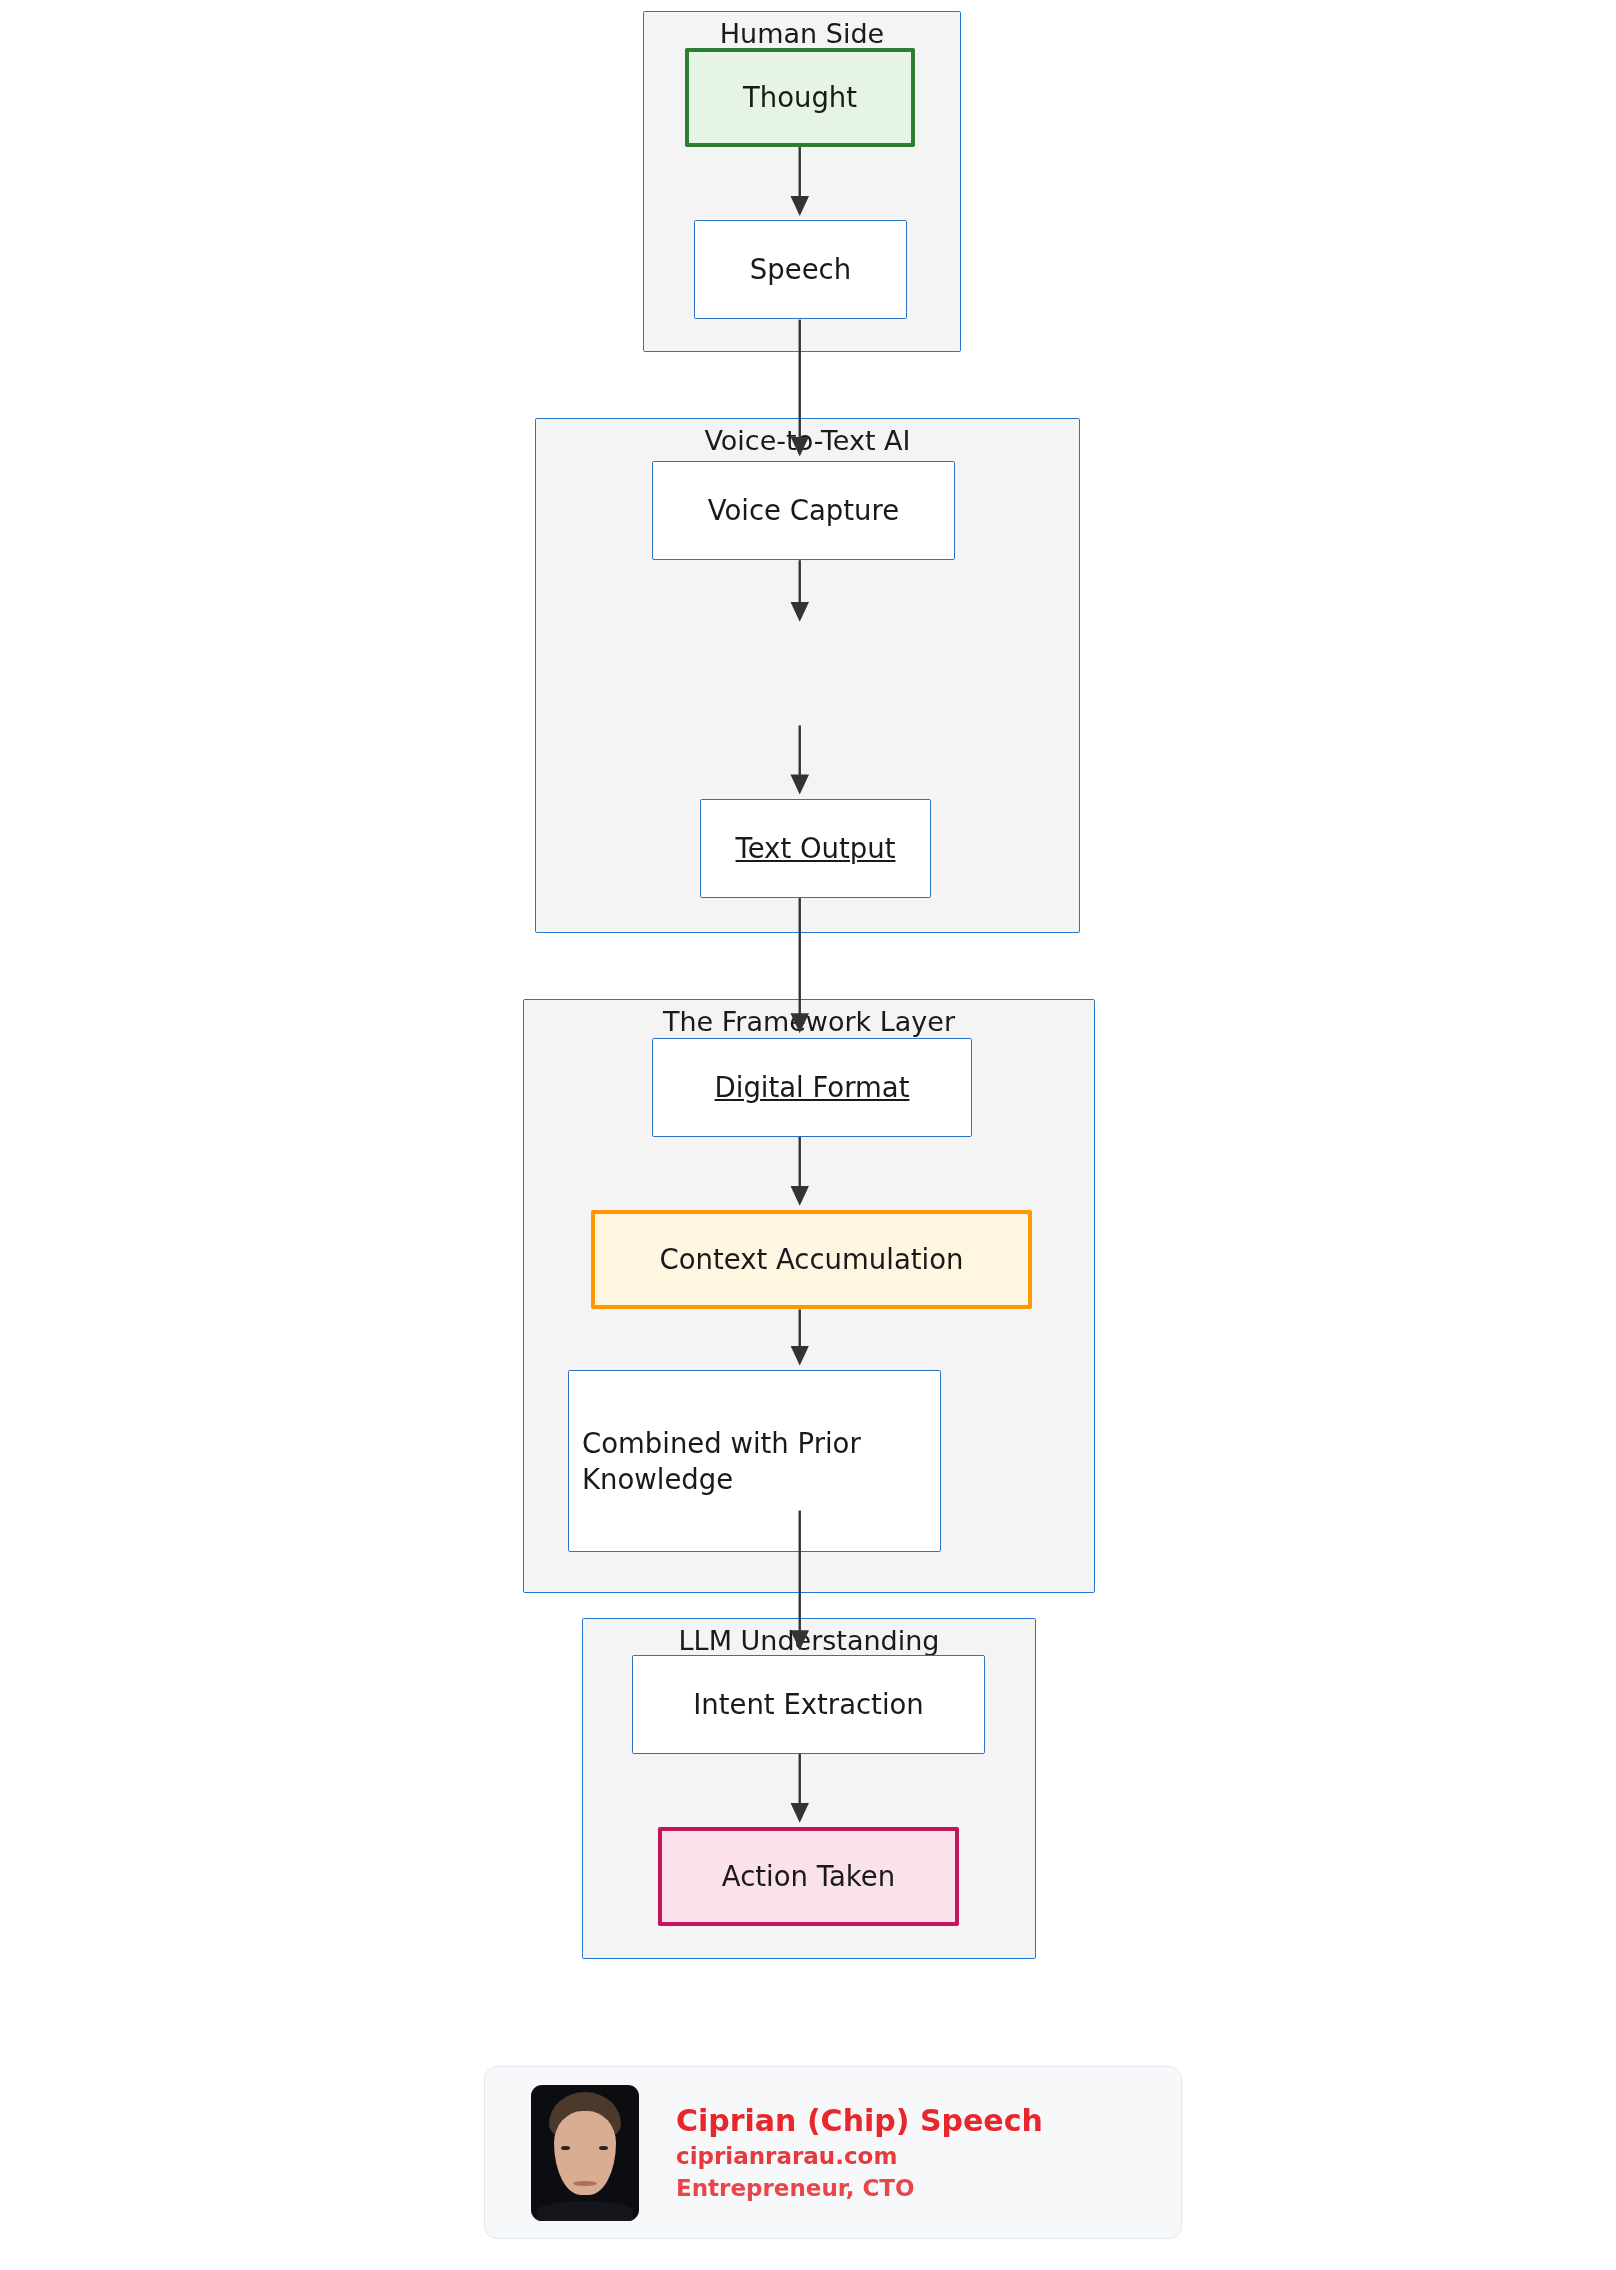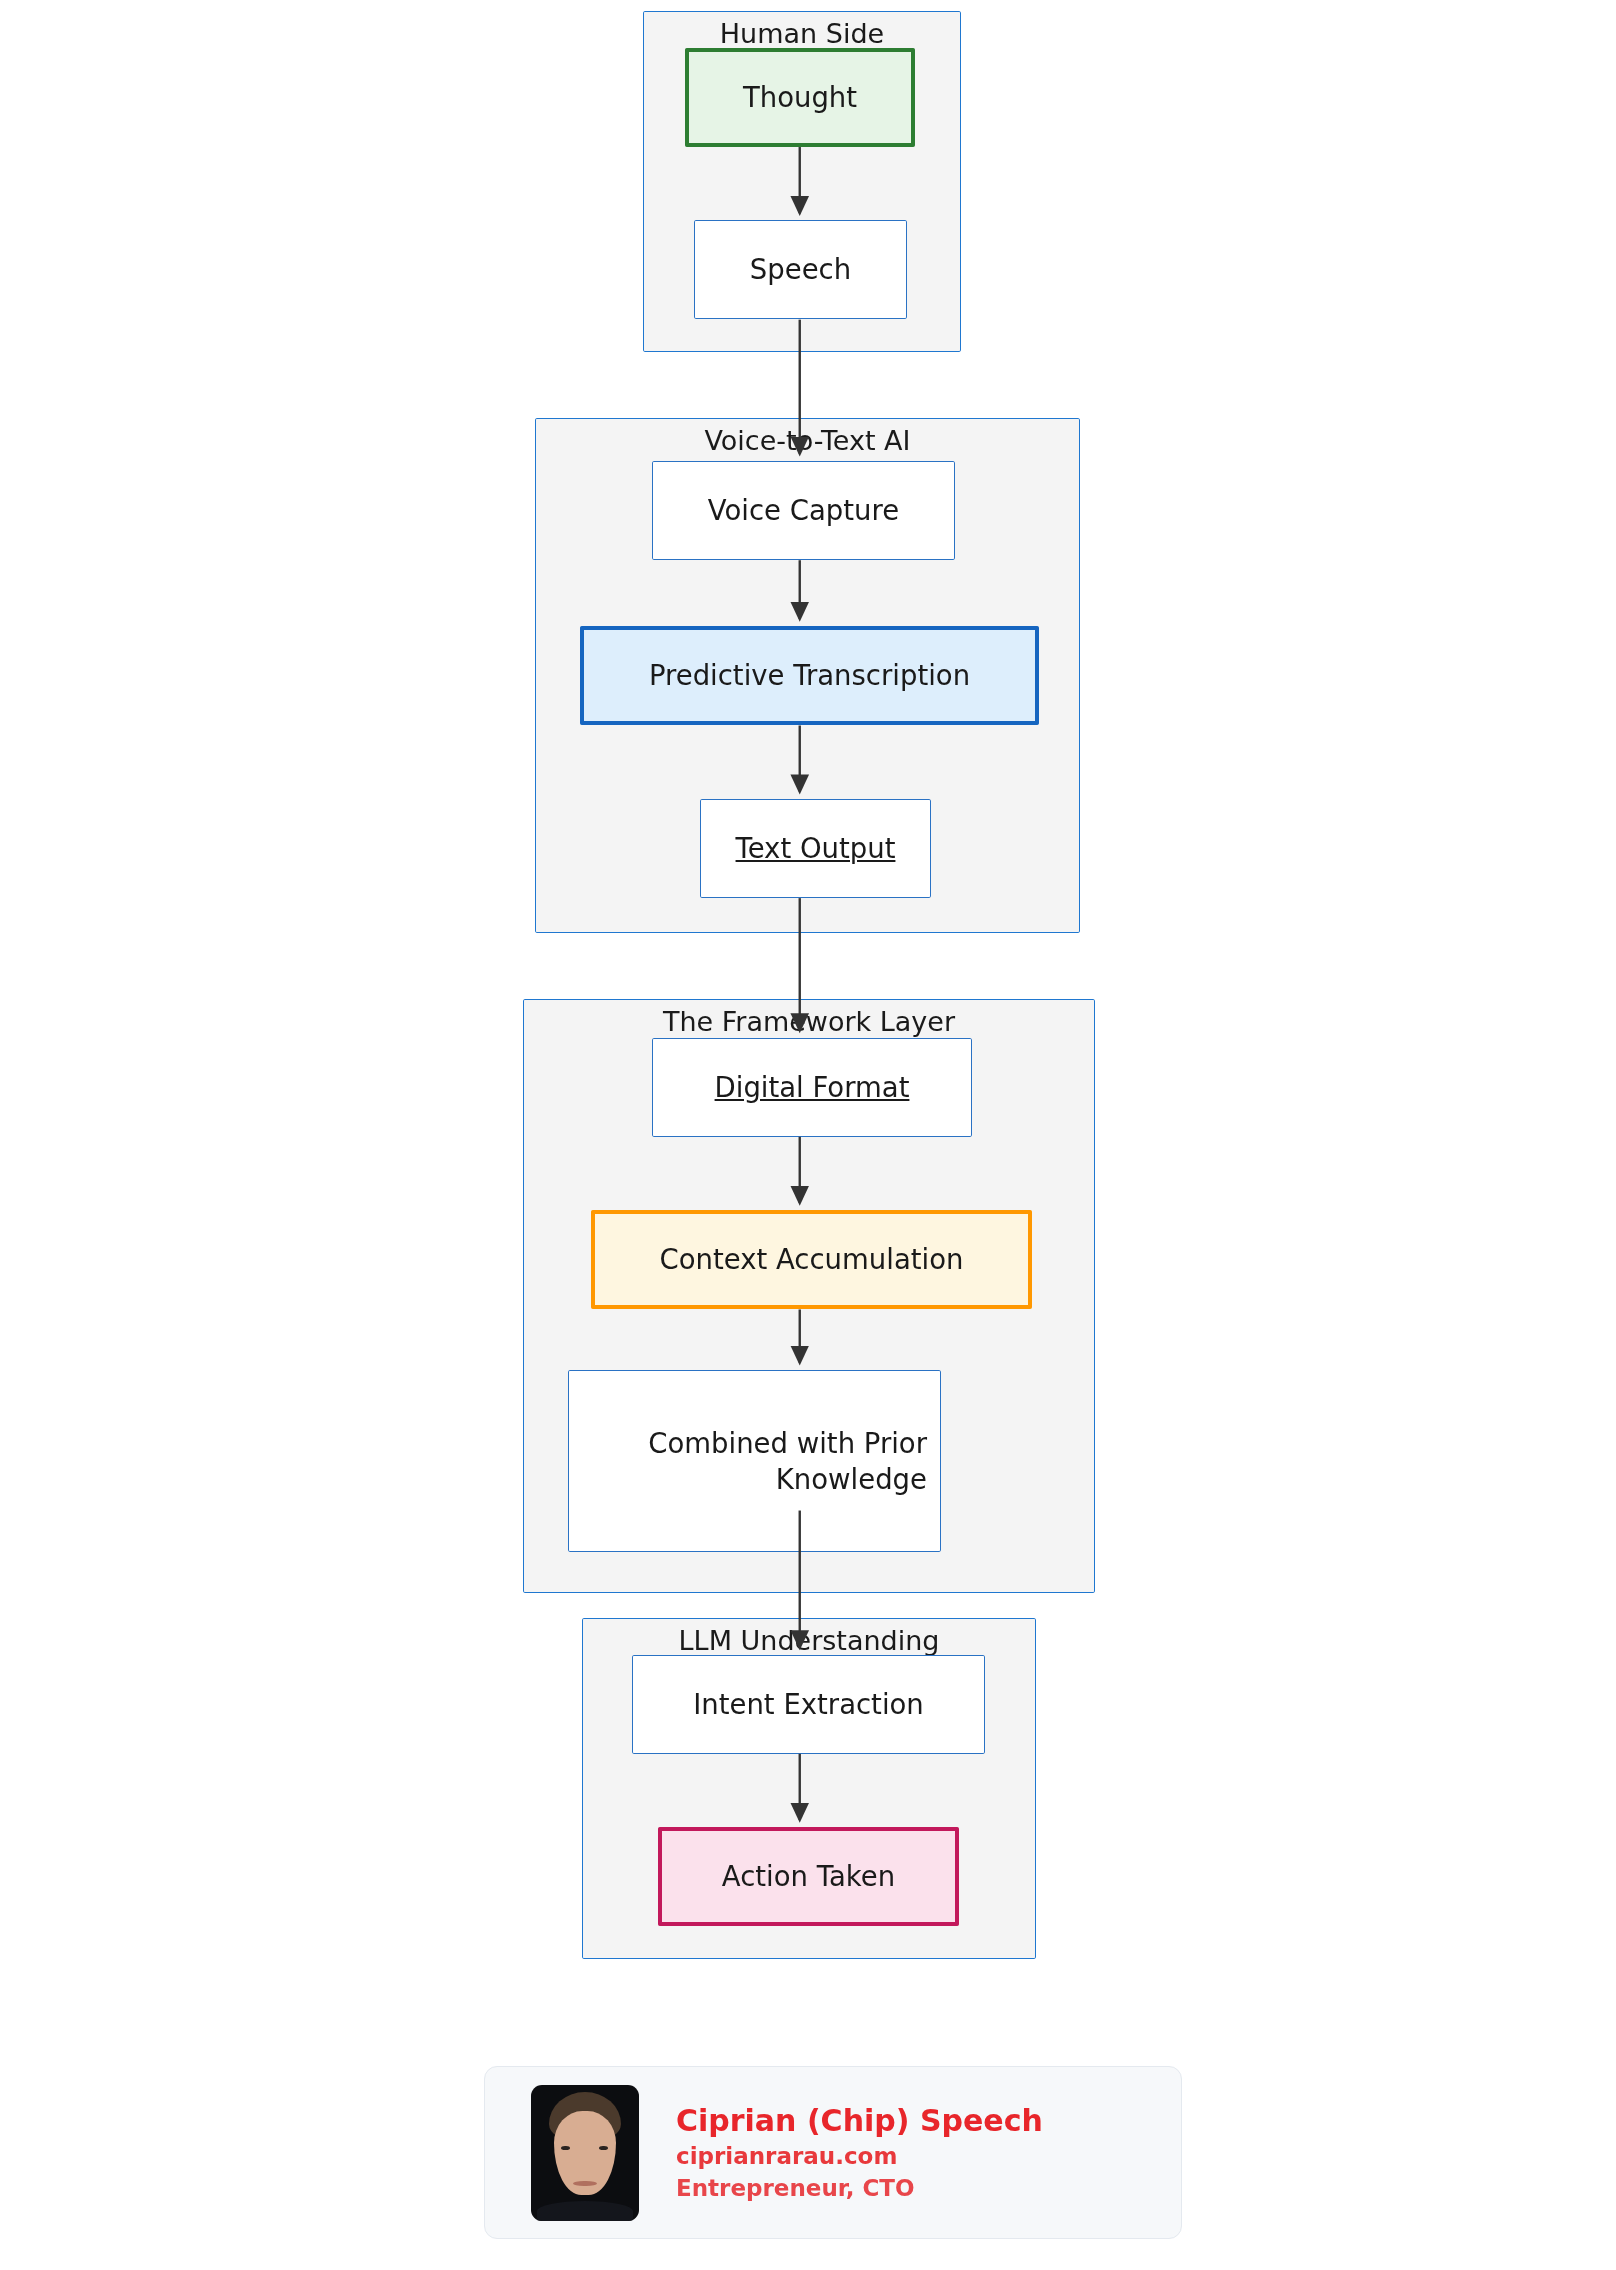--- a/index.html
+++ b/index.html
@@ -42,21 +42,21 @@
     white-space: nowrap;
   }
 
   
   .node {
     position: absolute;
     box-sizing: border-box;
     display: flex;
     align-items: center;
     justify-content: center;
-    text-align: right;
+    text-align: left;
     font-size: 27.5px;
     color: #1a1a1a;
     line-height: 1.32;
     border-radius: 1.8px;
     padding: 0 13px;
   }
   .node.plain {
     background: #ffffff;
     border: 1.8px solid #2a72c4;
   }
@@ -206,23 +206,20 @@
     <span>Speech</span>
   </div>
 
   <div class="cluster" style="left:535px; top:418px; width:545px; height:515px;"></div>
   <div class="cluster-label" style="left:535px; top:427px; width:545px;">Voice-to-Text AI</div>
 
   <div class="node plain" style="left:652px; top:461px; width:303px; height:99px;">
     <span>Voice Capture</span>
   </div>
 
-  <div class="node highlight-blue" style="left:580px; top:626px; width:459px; height:99px;">
-    <span>Predictive Transcription</span>
-  </div>
 
   <div class="node plain" style="left:700px; top:799px; width:231px; height:99px;text-decoration:underline;">
     <span>Text Output</span>
   </div>
 
   <div class="cluster" style="left:523px; top:999px; width:572px; height:594px;"></div>
   <div class="cluster-label" style="left:523px; top:1008px; width:572px;">The Framework Layer</div>
 
   <div class="node plain" style="left:652px; top:1038px; width:320px; height:99px;text-decoration:underline;">
     <span>Digital Format</span>

